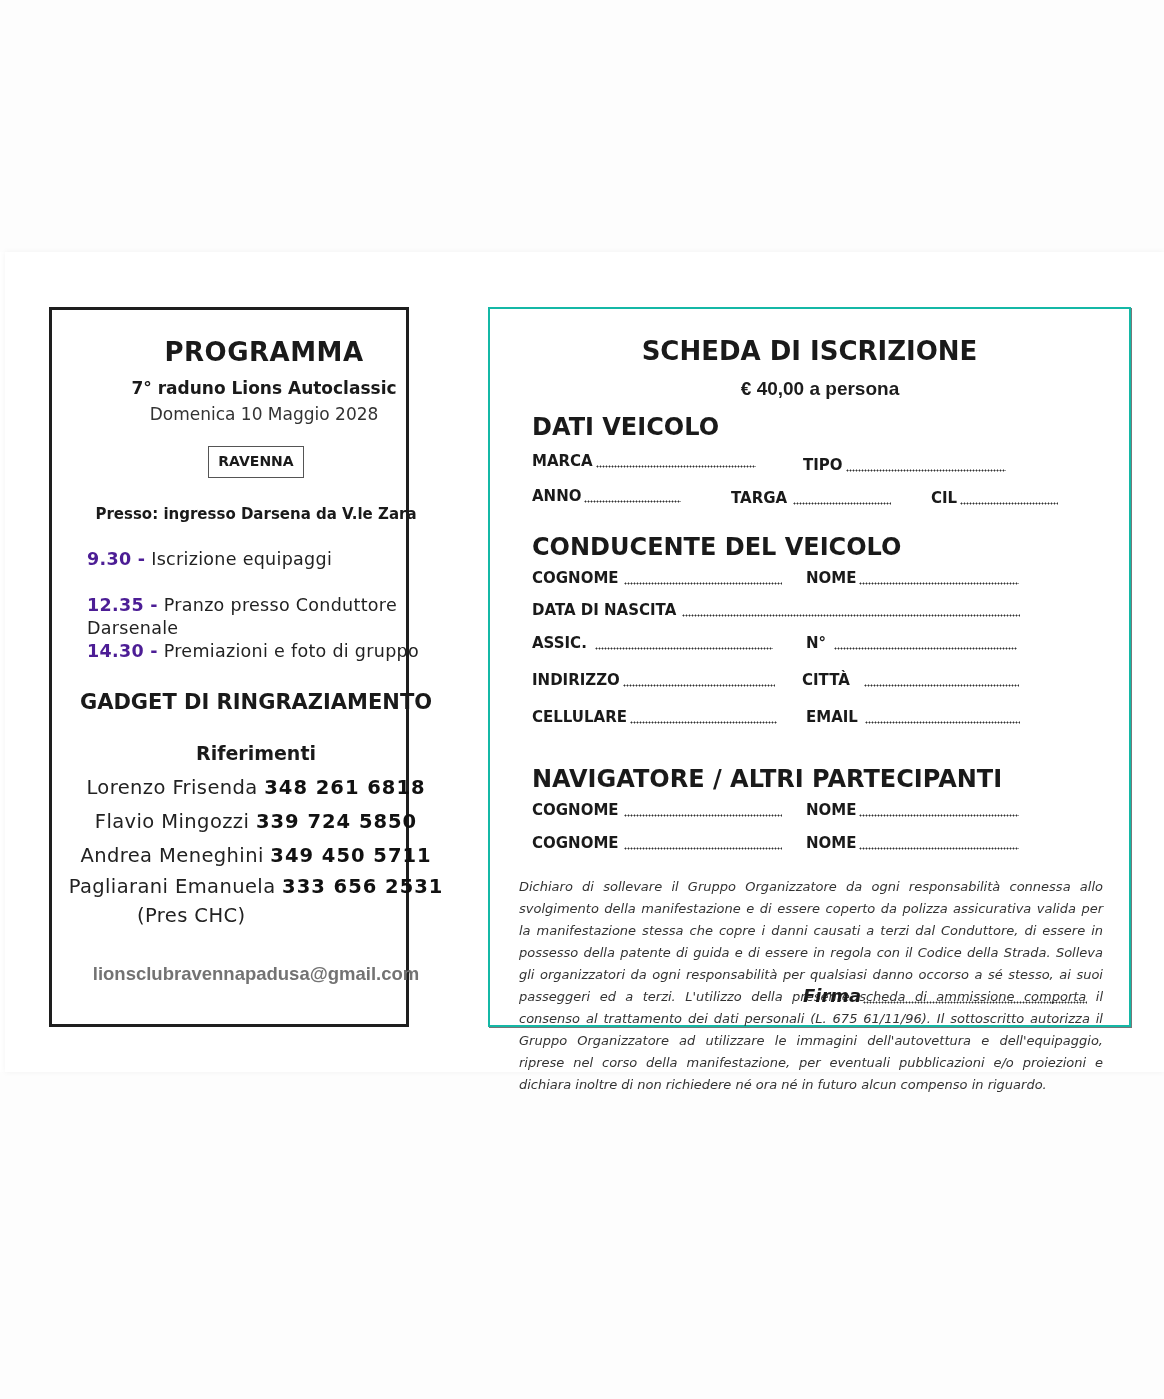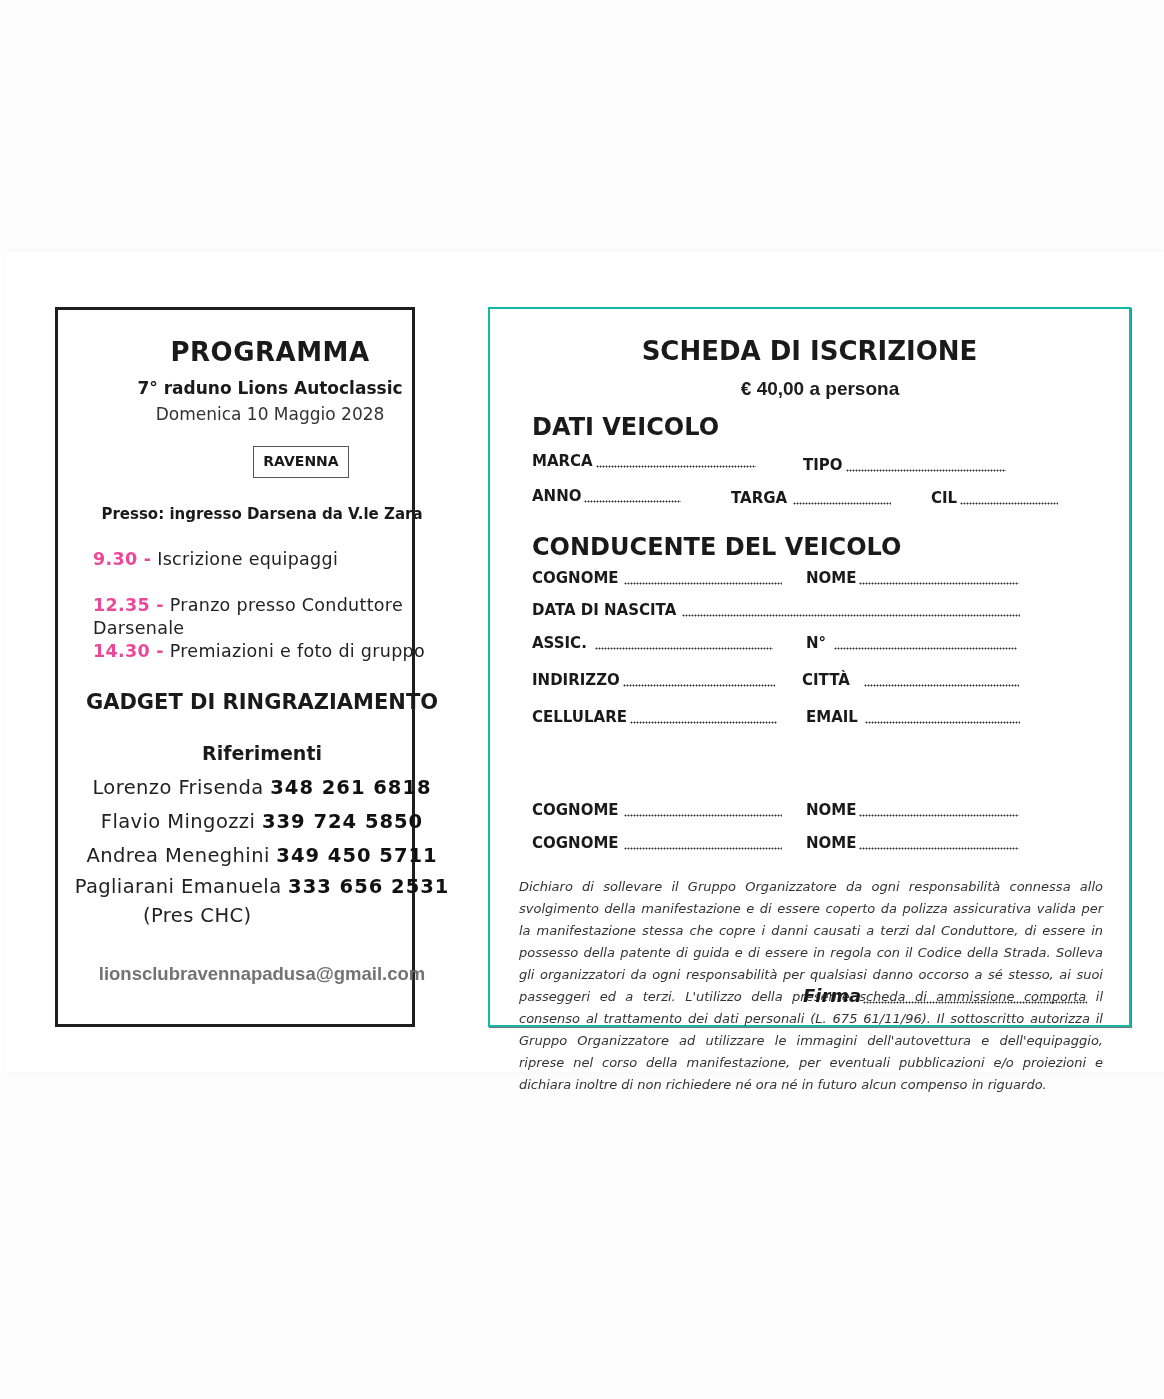--- a/index.html
+++ b/index.html
@@ -8,37 +8,37 @@
     background: #ffffff;
     font-family: "DejaVu Sans", sans-serif; color: #1a1a1a;
   }
   .bg-top { position: absolute; left: 0; top: 0; width: 1164px; height: 252px; background: #fdfdfd; }
   .bg-bottom { position: absolute; left: 0; top: 1072px; width: 1164px; height: 327px; background: #fdfdfd; }
   .sheet {
     position: absolute; left: 5px; top: 252px; width: 1159px; height: 820px;
     background: #ffffff; box-shadow: 0 0 6px rgba(0,0,0,0.05);
   }
   .panel { position: absolute; background: #fff; box-sizing: border-box; }
-  .panel-left { left: 55px; top: 307px; width: 360px; height: 720px; border: 3px solid #1e1e1e; }
+  .panel-left { left: 49px; top: 307px; width: 360px; height: 720px; border: 3px solid #1e1e1e; }
   .panel-right { left: 488px; top: 307px; width: 643px; height: 720px; border: 2px solid #14b8a6; box-shadow: 1px 1px 0 #777; }
 
   .abs { position: absolute; white-space: nowrap; }
   .center { text-align: center; }
 
   
   .prog-title { left: 0; width: 424px; top: 27px; font-size: 26px; font-weight: bold; letter-spacing: 0.5px; }
   .prog-sub { left: 0; width: 424px; top: 68px; font-size: 17px; font-weight: bold; }
   .prog-date { left: 0; width: 424px; top: 94px; font-size: 17px; color: #333; }
   .city-box {
     left: 156px; top: 136px; width: 96px; height: 32px; box-sizing: border-box;
-    border: 1.5px solid #555; font-size: 14px; font-weight: bold; line-height: 29px; text-align: center; margin-left: 39px;
+    border: 1.5px solid #555; font-size: 14px; font-weight: bold; line-height: 29px; text-align: center;
   }
   .presso { left: 0; width: 408px; top: 195px; font-size: 15px; font-weight: bold; }
   .sched { left: 35px; font-size: 17.5px; color: #222; letter-spacing: 0.3px; }
-  .sched b { color: #ec4899; margin-top: 32px; }
+  .sched b { color: #4c1d95; margin-top: 32px; }
   .gadget { left: 0; width: 408px; top: 380px; font-size: 21px; font-weight: bold; }
   .rif { left: 0; width: 408px; top: 432px; font-size: 19px; font-weight: bold; }
   .contact { left: 0; width: 408px; font-size: 19.5px; color: #222; letter-spacing: 0.4px; }
   .contact b { color: #111; letter-spacing: 1px; }
   .pres { left: 85px; top: 594px; font-size: 19.5px; color: #222; letter-spacing: 0.4px; }
   .email { left: 0; width: 408px; top: 653px; font-family: "Liberation Sans", sans-serif; font-weight: bold; font-size: 18.5px; color: #9b4f7e; }
 
   
   .scheda-title { left: 0; width: 639px; top: 27px; font-size: 26px; font-weight: bold; }
   .price { left: 0; width: 660px; top: 69px; font-family: "Liberation Sans", sans-serif; font-size: 19px; font-weight: bold; color: #1c1c1c; }
@@ -143,20 +143,21 @@
     </div>
   <div class="abs field" style="left:42px; top:399px">
       <span>CELLULARE</span>
       <span class="dots" style="width:147px"></span>
     </div>
   <div class="abs field" style="left:316px; top:399px">
       <span>EMAIL</span>
       <span class="dots" style="width:155px;margin-left:7px"></span>
     </div>
 
+  <div class="abs section" style="top:456px">NAVIGATORE / ALTRI PARTECIPANTI</div>
   <div class="abs field" style="left:42px; top:492px">
       <span>COGNOME</span>
       <span class="dots" style="width:158px;margin-left:5px"></span>
     </div>
   <div class="abs field" style="left:316px; top:492px">
       <span>NOME</span>
       <span class="dots" style="width:160px"></span>
     </div>
   <div class="abs field" style="left:42px; top:525px">
       <span>COGNOME</span>

